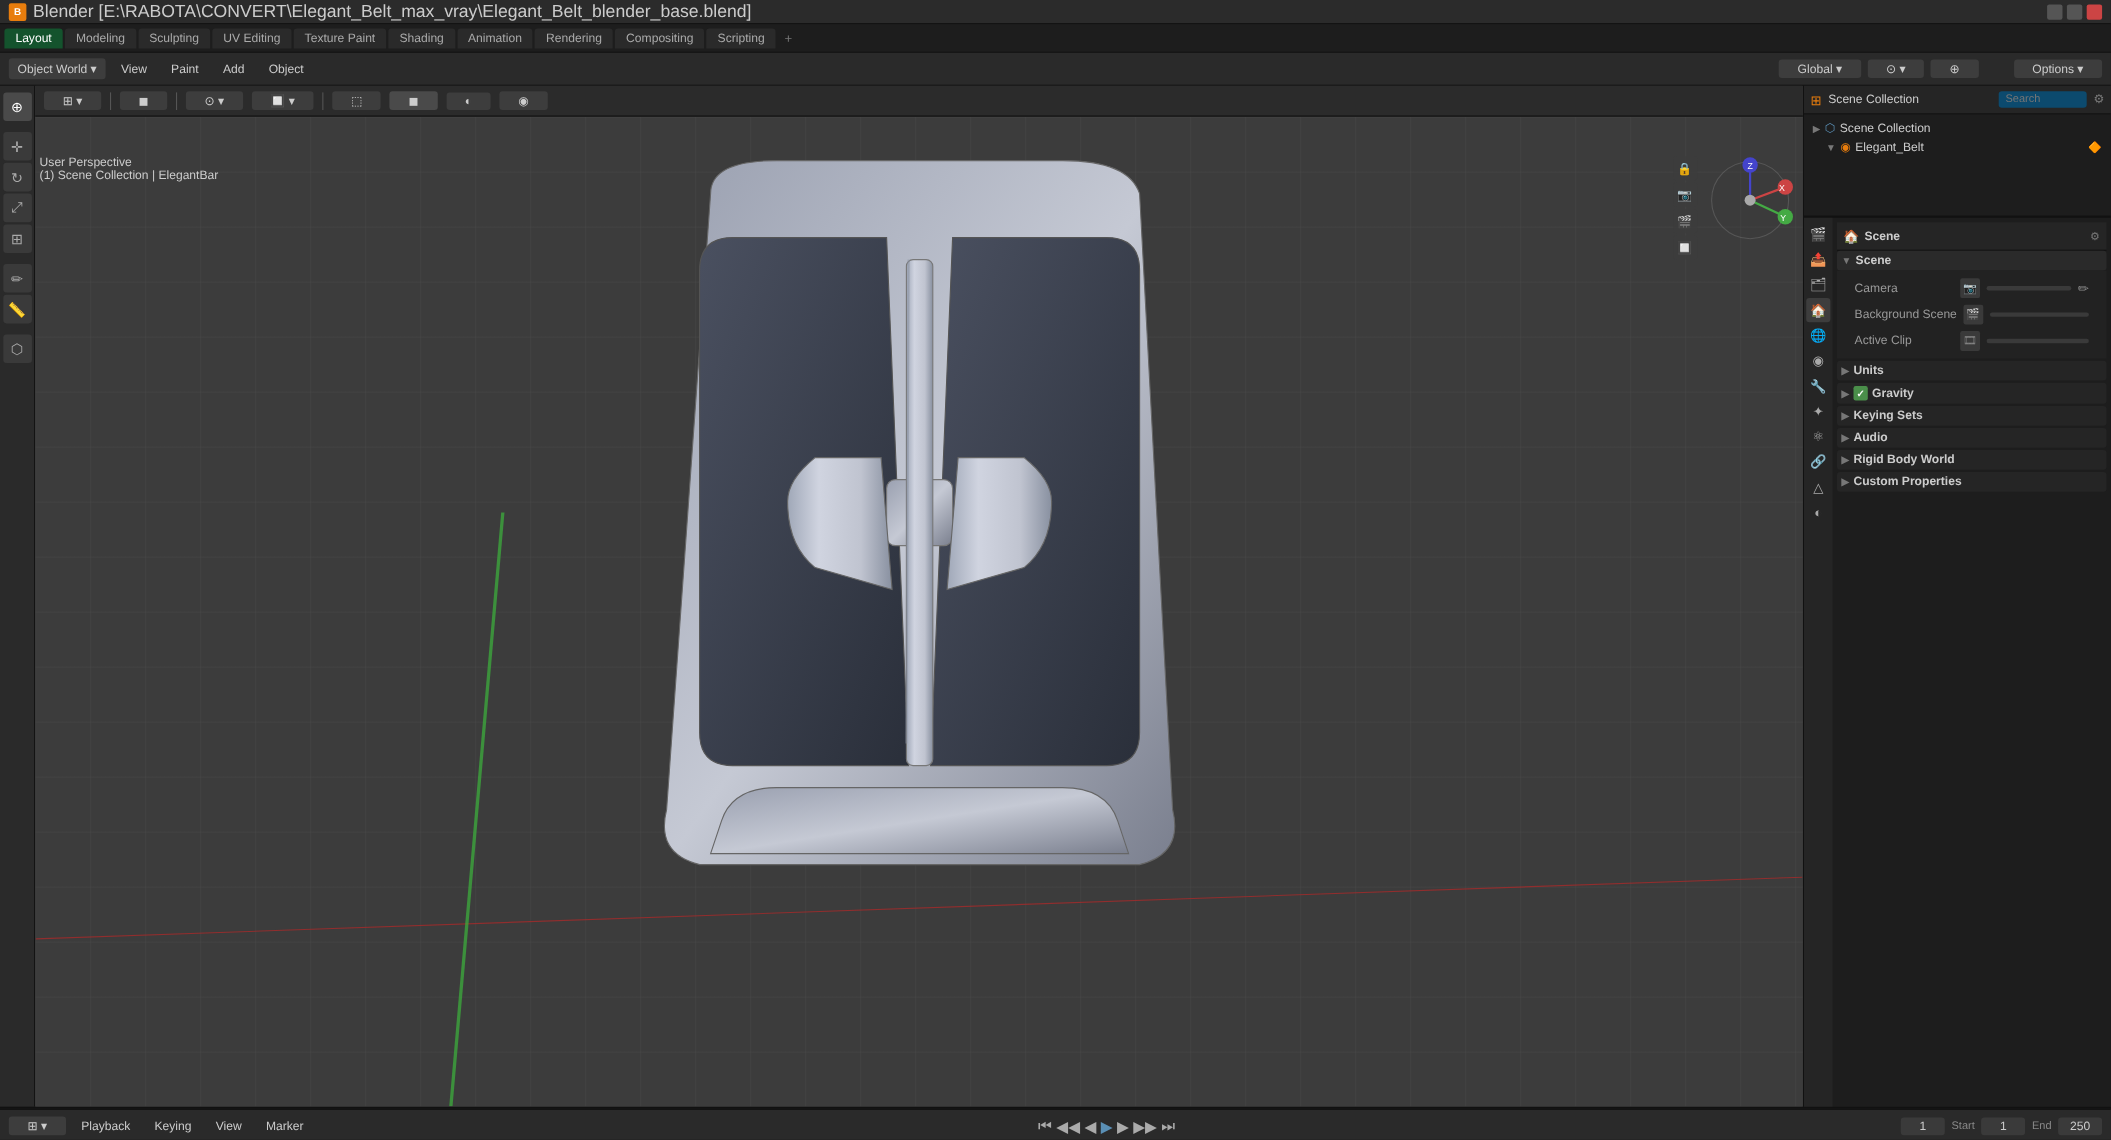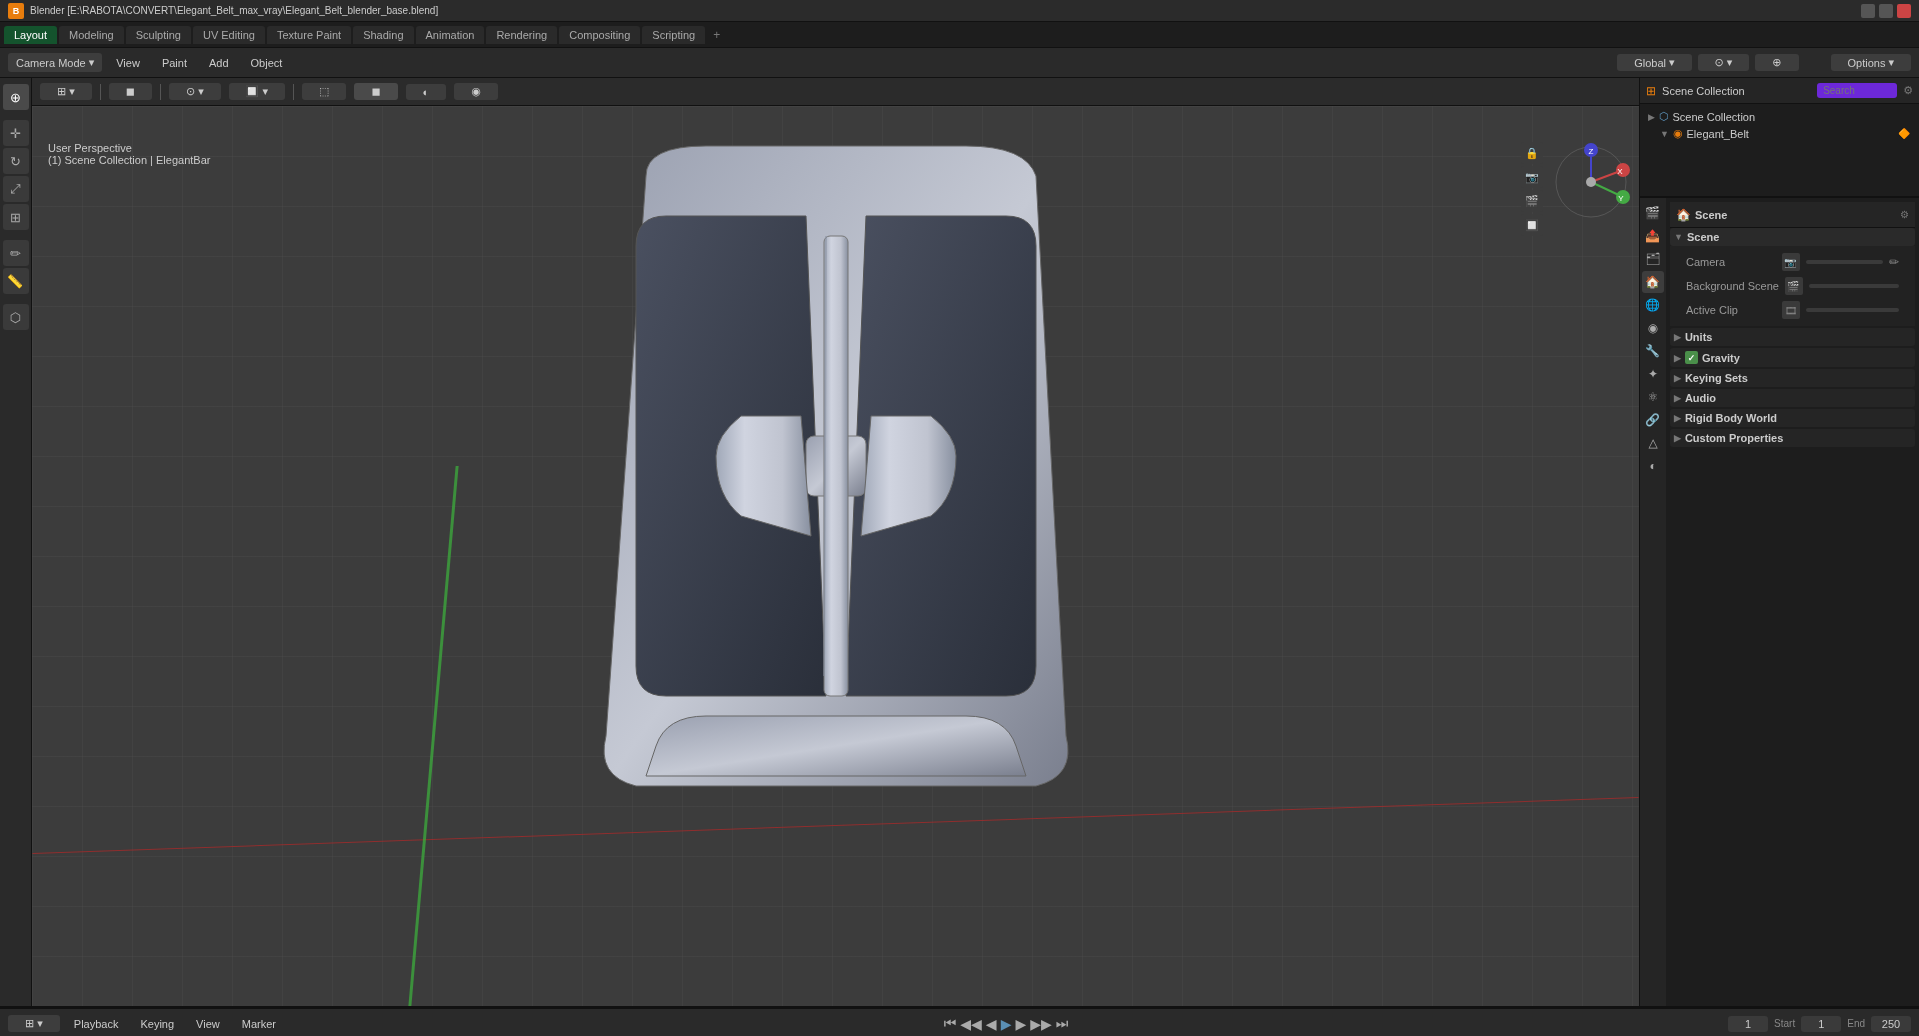--- a/index.html
+++ b/index.html
@@ -25,21 +25,21 @@
     }
     #title-bar .app-icon {
       width: 16px; height: 16px;
       background: #e87d0d;
       border-radius: 2px;
       margin-right: 6px;
       display: flex; align-items: center; justify-content: center;
       color: white; font-size: 9px; font-weight: bold;
     }
     #title-bar .title-text {
-      font-size: 10px;
+      font-size: 16px;
       color: #ccc;
     }
     #title-bar .window-controls {
       position: absolute;
       right: 8px;
       display: flex;
       gap: 4px;
     }
     #title-bar .win-btn {
       width: 14px; height: 14px;
@@ -189,21 +189,21 @@
       left: 50%;
       transform: translateX(-50%);
       width: 500px;
       height: 660px;
     }
 
     
     #viewport-info {
       position: absolute;
       top: 36px;
-      left: 16px;
+      left: 4px;
       font-size: 11px;
       color: #ccc;
       z-index: 5;
     }
 
     
     #nav-gizmo {
       position: absolute;
       top: 36px;
       right: 8px;
@@ -455,21 +455,21 @@
   <div class="ws-tab">Shading</div>
   <div class="ws-tab">Animation</div>
   <div class="ws-tab">Rendering</div>
   <div class="ws-tab">Compositing</div>
   <div class="ws-tab">Scripting</div>
   <div class="ws-tab-plus">+</div>
 </div>
 
 <div id="header-bar">
   <div class="header-mode-btn">
-    <span>Camera Mode</span>
+    <span>Object World</span>
     <span>▾</span>
   </div>
   <div class="header-menu">View</div>
   <div class="header-menu">Paint</div>
   <div class="header-menu">Add</div>
   <div class="header-menu">Object</div>
   <div style="flex:1"></div>
   <div class="vp-btn">
     <span>Global</span>▾
   </div>
@@ -592,21 +592,21 @@
     </div>
   </div>
 
   <div id="right-sidebar">
 
     <div id="outliner">
       <div id="outliner-header">
         <span style="color:#e87d0d; font-size:12px;">⊞</span>
         <span style="font-size:11px; color:#ccc;">Scene Collection</span>
         <div style="flex:1"></div>
-        <input type="text" style="background: #6d28d9; border: none; border-radius: 3px; padding: 2px 6px; font-size: 10px; color: rgb(170, 170, 170); width: 80px;" placeholder="Search">
+        <input type="text" style="background: #0c4a6e; border: none; border-radius: 3px; padding: 2px 6px; font-size: 10px; color: rgb(170, 170, 170); width: 80px;" placeholder="Search">
         <span style="color:#777; cursor:pointer; font-size:11px;">⚙</span>
       </div>
       <div id="outliner-content">
         <div class="outliner-item">
           <span class="outliner-caret">▶</span>
           <span style="color:#5a8fb5; font-size:11px;">⬡</span>
           <span class="outliner-label">Scene Collection</span>
         </div>
         <div class="outliner-item" style="padding-left:16px;">
           <span class="outliner-caret">▼</span>

